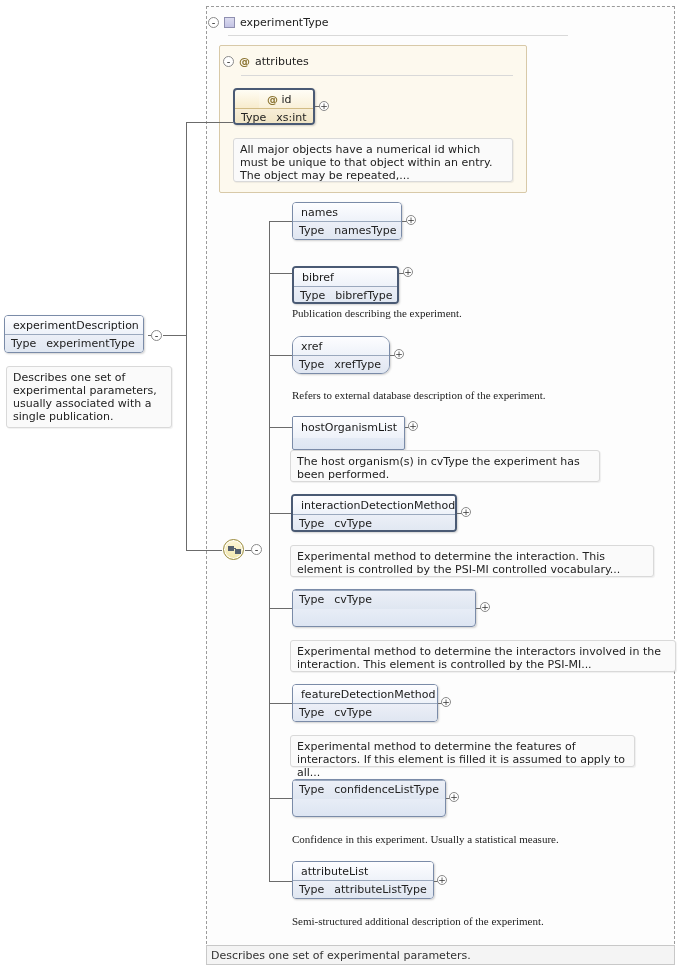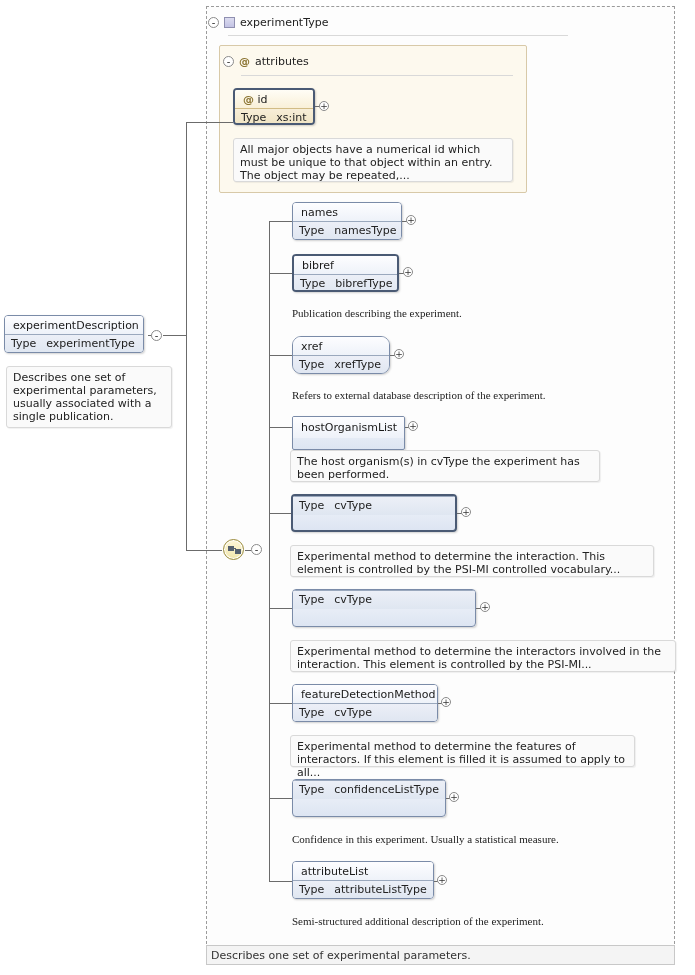--- a/index.html
+++ b/index.html
@@ -65,21 +65,21 @@
     padding:2px 6px 3px 6px;
   }
   .node .typerow .k{color:#222;margin-right:10px;}
   .node .typerow .v{color:#222;}
 
   
   .node.attr{
     border:1px solid #c9ae6e;
     background:linear-gradient(to bottom,#fffdf4 0%,#f8edd0 50%,#f2e3bd 100%);
   }
-  .node.attr .name{background:linear-gradient(to bottom,#fffdf6 0%,#f9f0d8 100%);}
+  .node.attr .name{background:linear-gradient(to bottom,#fffdf6 0%,#f9f0d8 100%);margin-left:24px;}
   .node.attr .typerow{
     border-top:1px solid #d2bc85;
     background:linear-gradient(to bottom,#f7eed8 0%,#efe2c0 100%);
   }
 
   
   .node.req{border-width:2px;border-color:#4a5a74;}
 
   
   .hdr{display:flex;align-items:center;gap:5px;}
@@ -199,21 +199,21 @@
   <span class="name">names</span>
   <span class="typerow">
     <span class="k">Type</span>
     <span class="v">namesType</span>
   </span>
 </div>
 <div class="abs ln lnh" style="left:402px;top:221px;width:5px;"></div>
 <div class="abs pm small" style="left:406px;top:215px;">+</div>
 
 <div class="abs ln lnh" style="left:269px;top:273px;width:24px;"></div>
-<div class="abs node req" style="left:292px;top:254px;width:107px;height:38px;">
+<div class="abs node req" style="left:292px;top:266px;width:107px;height:38px;">
   <span class="name">bibref</span>
   <span class="typerow">
     <span class="k">Type</span>
     <span class="v">bibrefType</span>
   </span>
 </div>
 <div class="abs ln lnh" style="left:399px;top:273px;width:5px;"></div>
 <div class="abs pm small" style="left:403px;top:267px;">+</div>
 <div class="abs doc plain" style="left:292px;top:307px;width:370px;">Publication describing the experiment.</div>
 
@@ -232,20 +232,21 @@
 <div class="abs ln lnh" style="left:269px;top:427px;width:24px;"></div>
 <div class="abs node" style="left:292px;top:416px;width:113px;height:34px;border-radius:2px;">
   <span class="name" style="padding:4px 8px;">hostOrganismList</span>
 </div>
 <div class="abs ln lnh" style="left:405px;top:427px;width:5px;"></div>
 <div class="abs pm small" style="left:408px;top:421px;">+</div>
 <div class="abs doc" style="left:290px;top:450px;width:310px;height:32px;">The host organism(s) in cvType the experiment has been performed.</div>
 
 <div class="abs ln lnh" style="left:269px;top:513px;width:24px;"></div>
 <div class="abs node req" style="left:291px;top:494px;width:166px;height:38px;">
+  <span class="name">interactionDetectionMethod</span>
   <span class="typerow">
     <span class="k">Type</span>
     <span class="v">cvType</span>
   </span>
 </div>
 <div class="abs ln lnh" style="left:457px;top:513px;width:5px;"></div>
 <div class="abs pm small" style="left:461px;top:507px;">+</div>
 <div class="abs doc" style="left:290px;top:545px;width:364px;height:32px;">Experimental method to determine the interaction. This element is controlled by the PSI-MI controlled vocabulary...</div>
 
 <div class="abs ln lnh" style="left:269px;top:608px;width:24px;"></div>

